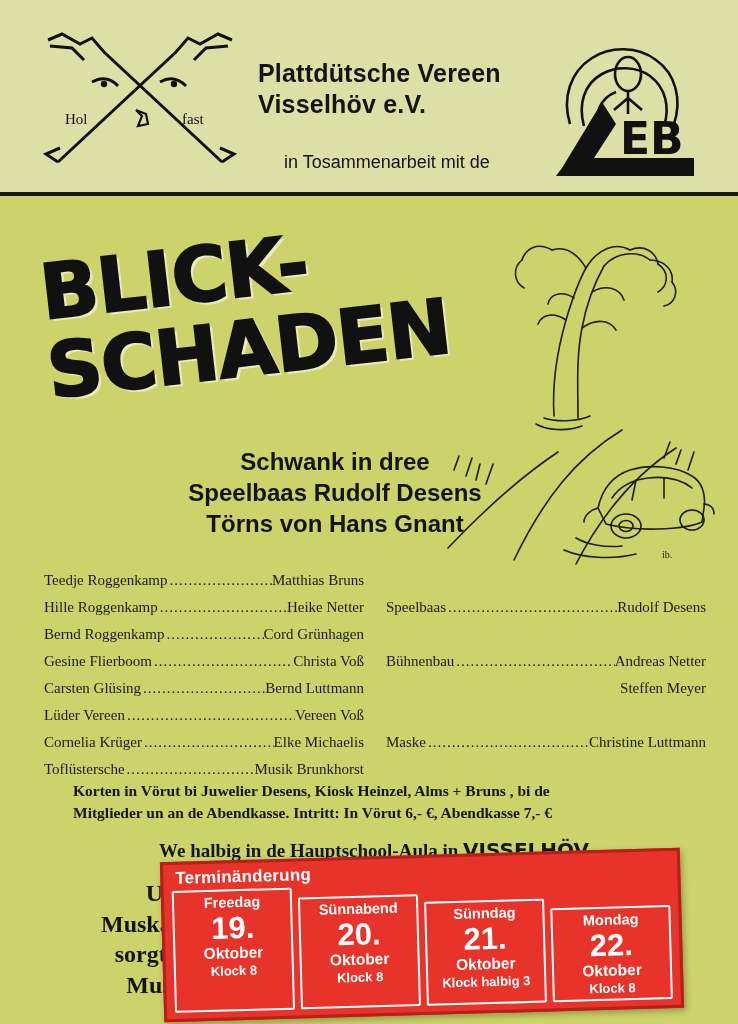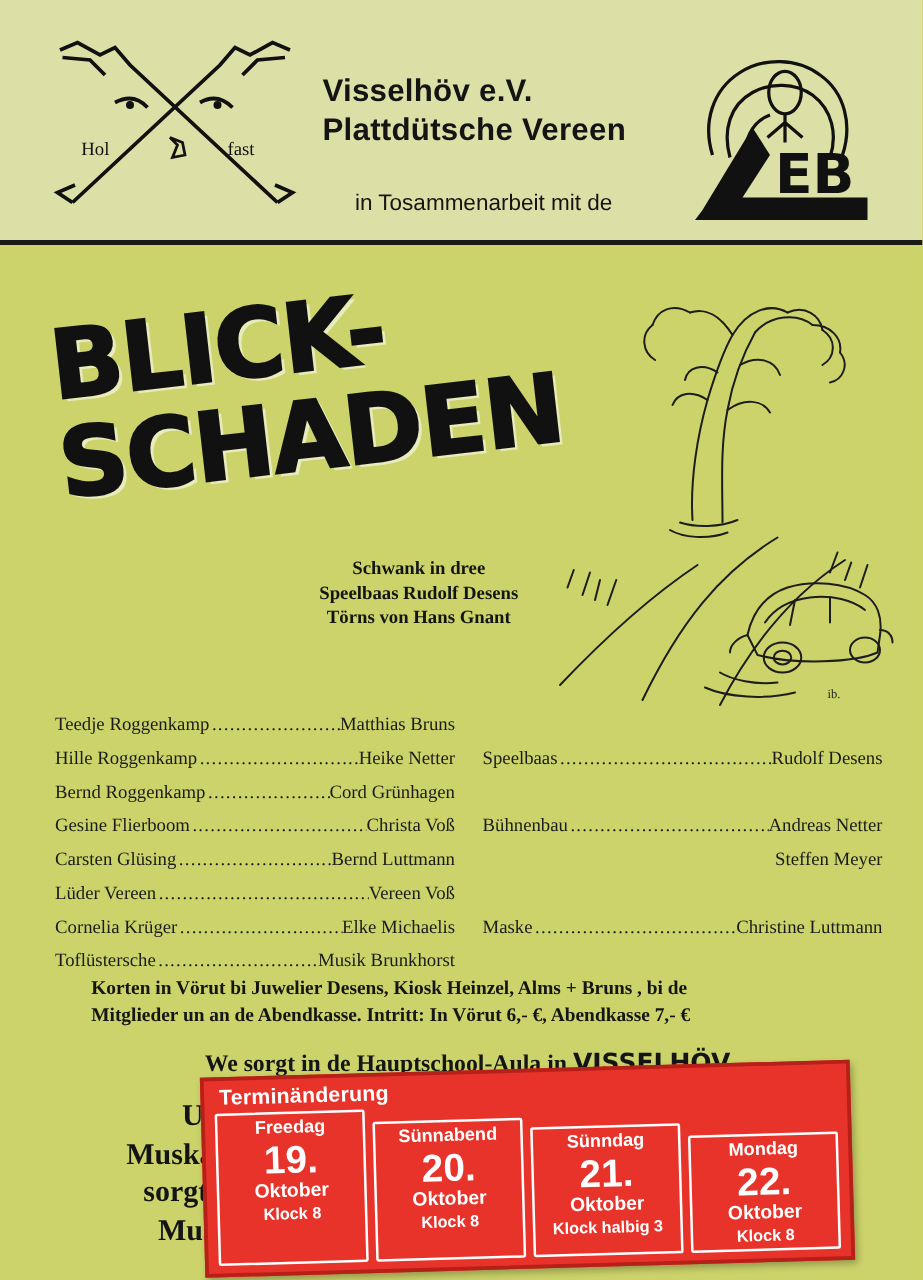--- a/index.html
+++ b/index.html
@@ -93,23 +93,23 @@
   .title-line.one { margin-left: 8px; }
   .title-line.two { margin-left: 6px; margin-top: 6px; }
 
   
   .subtitle {
     position: absolute;
     left: 170px;
     top: 446px;
     width: 330px;
     text-align: center;
-    font-family: Liberation Serif, serif;
-    font-weight: bold;
-    font-size: 15px;
+    font-family: Liberation Sans, sans-serif;
+    font-weight: bold;
+    font-size: 24px;
     line-height: 1.30;
     color: #141414;
   }
 
   
   .illustration {
     position: absolute;
     right: 22px;
     top: 208px;
     width: 290px;
@@ -274,22 +274,22 @@
           </g>
           <text x="33" y="102" font-family="Liberation Serif, serif" font-size="15" fill="#111">Hol</text>
           <text x="150" y="102" font-family="Liberation Serif, serif" font-size="15" fill="#111">fast</text>
           <g stroke="#111" stroke-width="2.2" fill="none">
             <path d="M104 88 l6 6 l-4 10 l10 -2 l-2 -10 z"></path>
           </g>
         </svg>
       </div>
 
       <div class="club-title">
+        <div>Plattdütsche Vereen</div>
         <div>Visselhöv e.V.</div>
-        <div>Plattdütsche Vereen</div>
       </div>
 
       <div class="coop-line">in Tosammenarbeit mit de</div>
 
       <div class="leb-logo">
         <svg viewBox="0 0 160 150" width="160" height="150">
           <g fill="none" stroke="#111" stroke-width="2.6">
             <path d="M26 96 C18 70 26 44 48 30 C66 18 94 18 112 32 C132 46 138 72 130 96"></path>
             <path d="M40 98 C34 76 40 56 58 46 C72 38 92 38 106 48 C122 60 126 80 120 98"></path>
             <path d="M54 104 C50 86 56 70 72 64"></path>
@@ -423,21 +423,21 @@
       </div>
     </div>
   </div>
 
   <div class="ticket-info">
     <div>Korten in Vörut bi Juwelier Desens, Kiosk Heinzel, Alms + Bruns , bi de</div>
     <div>Mitglieder un an de Abendkasse. Intritt: In Vörut 6,- €, Abendkasse 7,- €</div>
   </div>
 
   <div class="venue-line">
-    <span>We sorgt in de Hauptschool-Aula in </span><span class="vhl">VISSELHÖV</span>
+    <span>We halbig in de Hauptschool-Aula in </span><span class="vhl">VISSELHÖV</span>
   </div>
 
   <div class="music-note">
     <div>Us</div>
     <div>Muskanten</div>
     <div>sorgt för</div>
     <div>Musik</div>
   </div>
 
   <div class="sticker">

